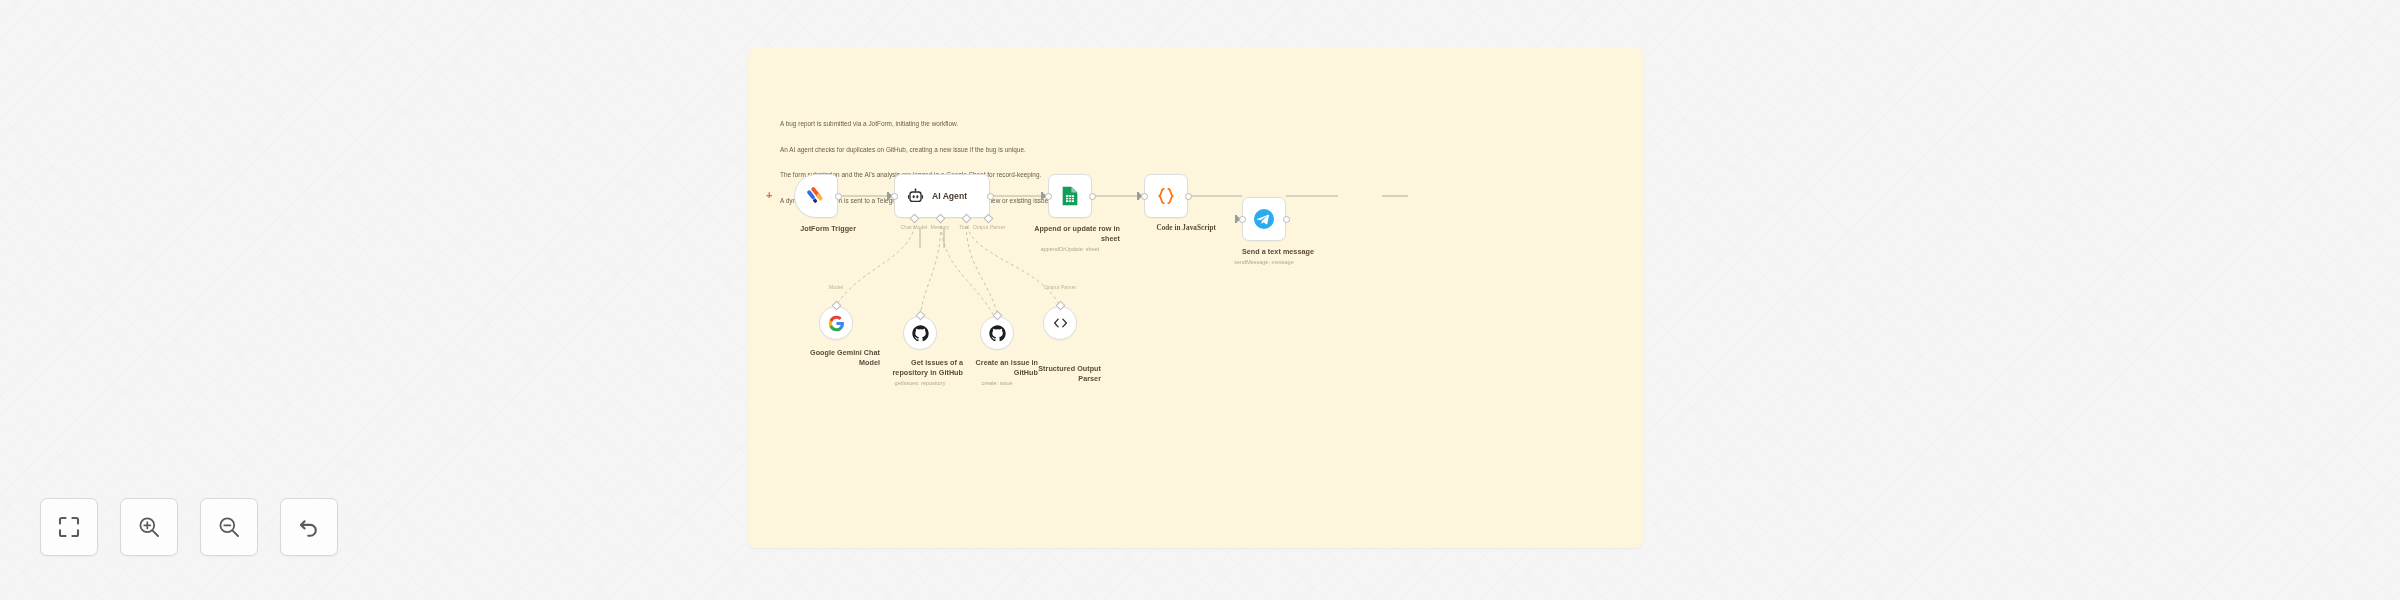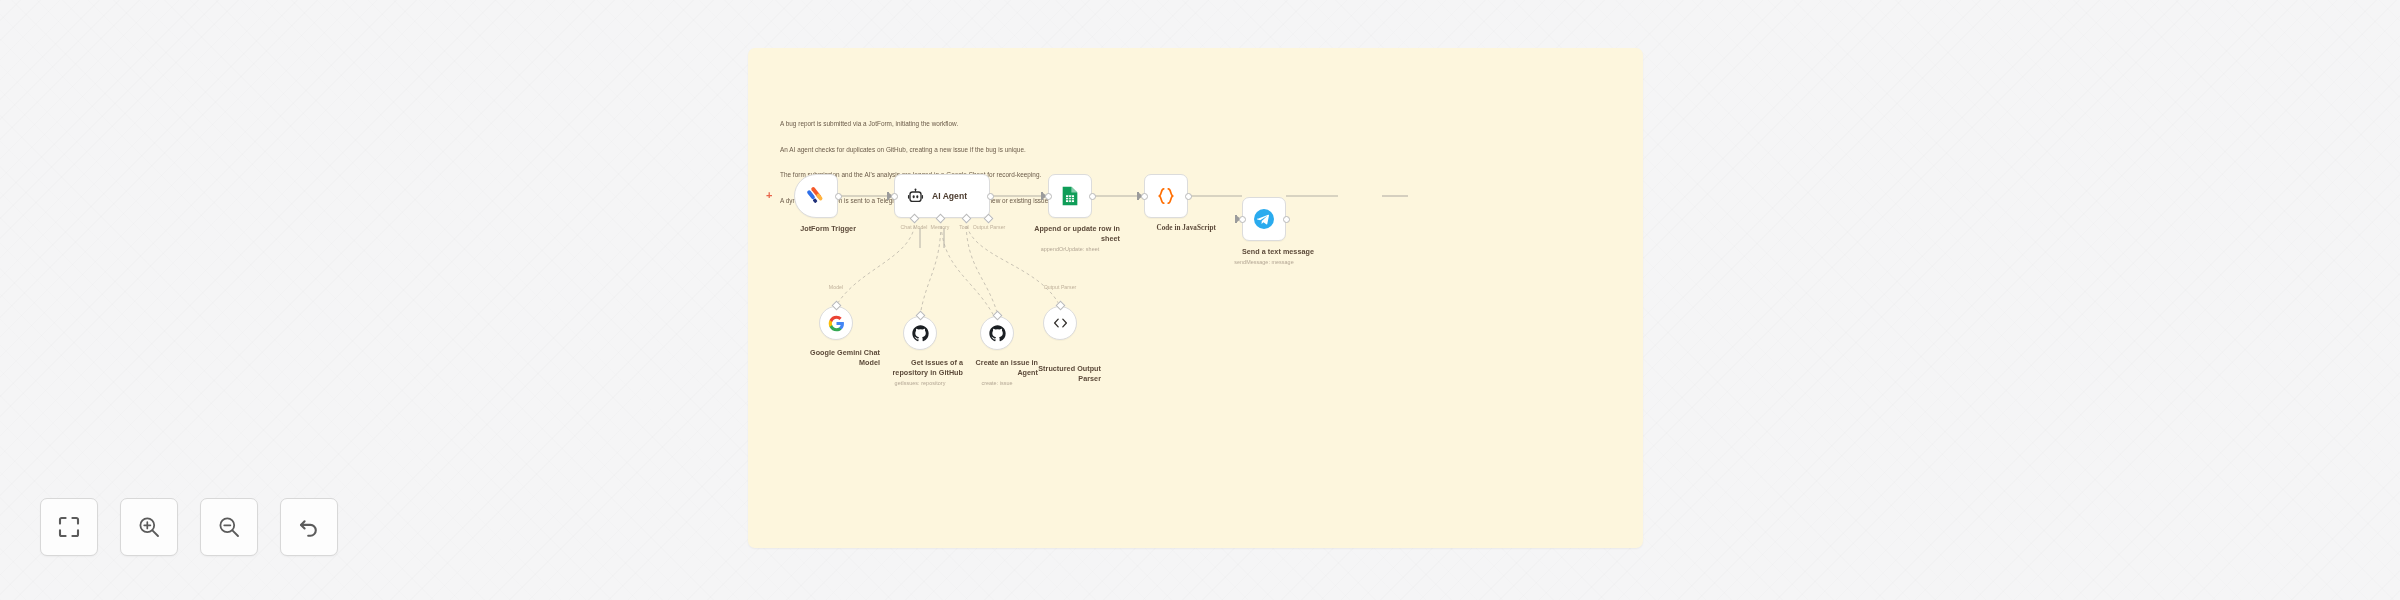--- a/index.html
+++ b/index.html
@@ -243,21 +243,21 @@
       <div class="node-sub" style="left:-26px;top:64px;width:86px;">getIssues: repository</div>
     </div>
 
     <div class="node" style="left:232px;top:268px;">
       <div class="port-d" style="left:13.5px;top:-4px;"></div>
       <div class="node-round">
         <svg width="17" height="17" viewBox="0 0 24 24">
           <path fill="#1b1f23" d="M12 .5C5.65.5.5 5.65.5 12c0 5.08 3.29 9.39 7.86 10.91.58.1.79-.25.79-.56v-2.1c-3.2.7-3.87-1.38-3.87-1.38-.53-1.33-1.29-1.69-1.29-1.69-1.05-.72.08-.7.08-.7 1.16.08 1.77 1.19 1.77 1.19 1.03 1.77 2.71 1.26 3.37.96.1-.75.4-1.26.73-1.55-2.56-.29-5.25-1.28-5.25-5.7 0-1.26.45-2.29 1.19-3.1-.12-.29-.52-1.47.11-3.06 0 0 .97-.31 3.18 1.18a11 11 0 015.8 0c2.2-1.49 3.17-1.18 3.17-1.18.63 1.59.23 2.77.12 3.06.74.81 1.18 1.84 1.18 3.1 0 4.43-2.69 5.4-5.26 5.69.41.36.78 1.06.78 2.14v3.17c0 .31.21.67.8.56A11.51 11.51 0 0023.5 12C23.5 5.65 18.35.5 12 .5z"></path>
         </svg>
       </div>
-      <div class="node-label" style="left:-24px;top:42px;width:82px;">Create an issue in Agent</div>
+      <div class="node-label" style="left:-24px;top:42px;width:82px;">Create an issue in GitHub</div>
       <div class="node-sub" style="left:-24px;top:64px;width:82px;">create: issue</div>
     </div>
 
     <div class="node" style="left:295px;top:258px;">
       <div class="conn-label" style="left:-10px;top:-22px;width:54px;">Output Parser</div>
       <div class="port-d" style="left:13.5px;top:-4px;"></div>
       <div class="node-round">
         <svg width="17" height="14" viewBox="0 0 22 16">
           <path d="M8 3L3.4 8 8 13" fill="none" stroke="#33302c" stroke-width="1.7" stroke-linecap="round" stroke-linejoin="round"></path>
           <path d="M14 3l4.6 5-4.6 5" fill="none" stroke="#33302c" stroke-width="1.7" stroke-linecap="round" stroke-linejoin="round"></path>

